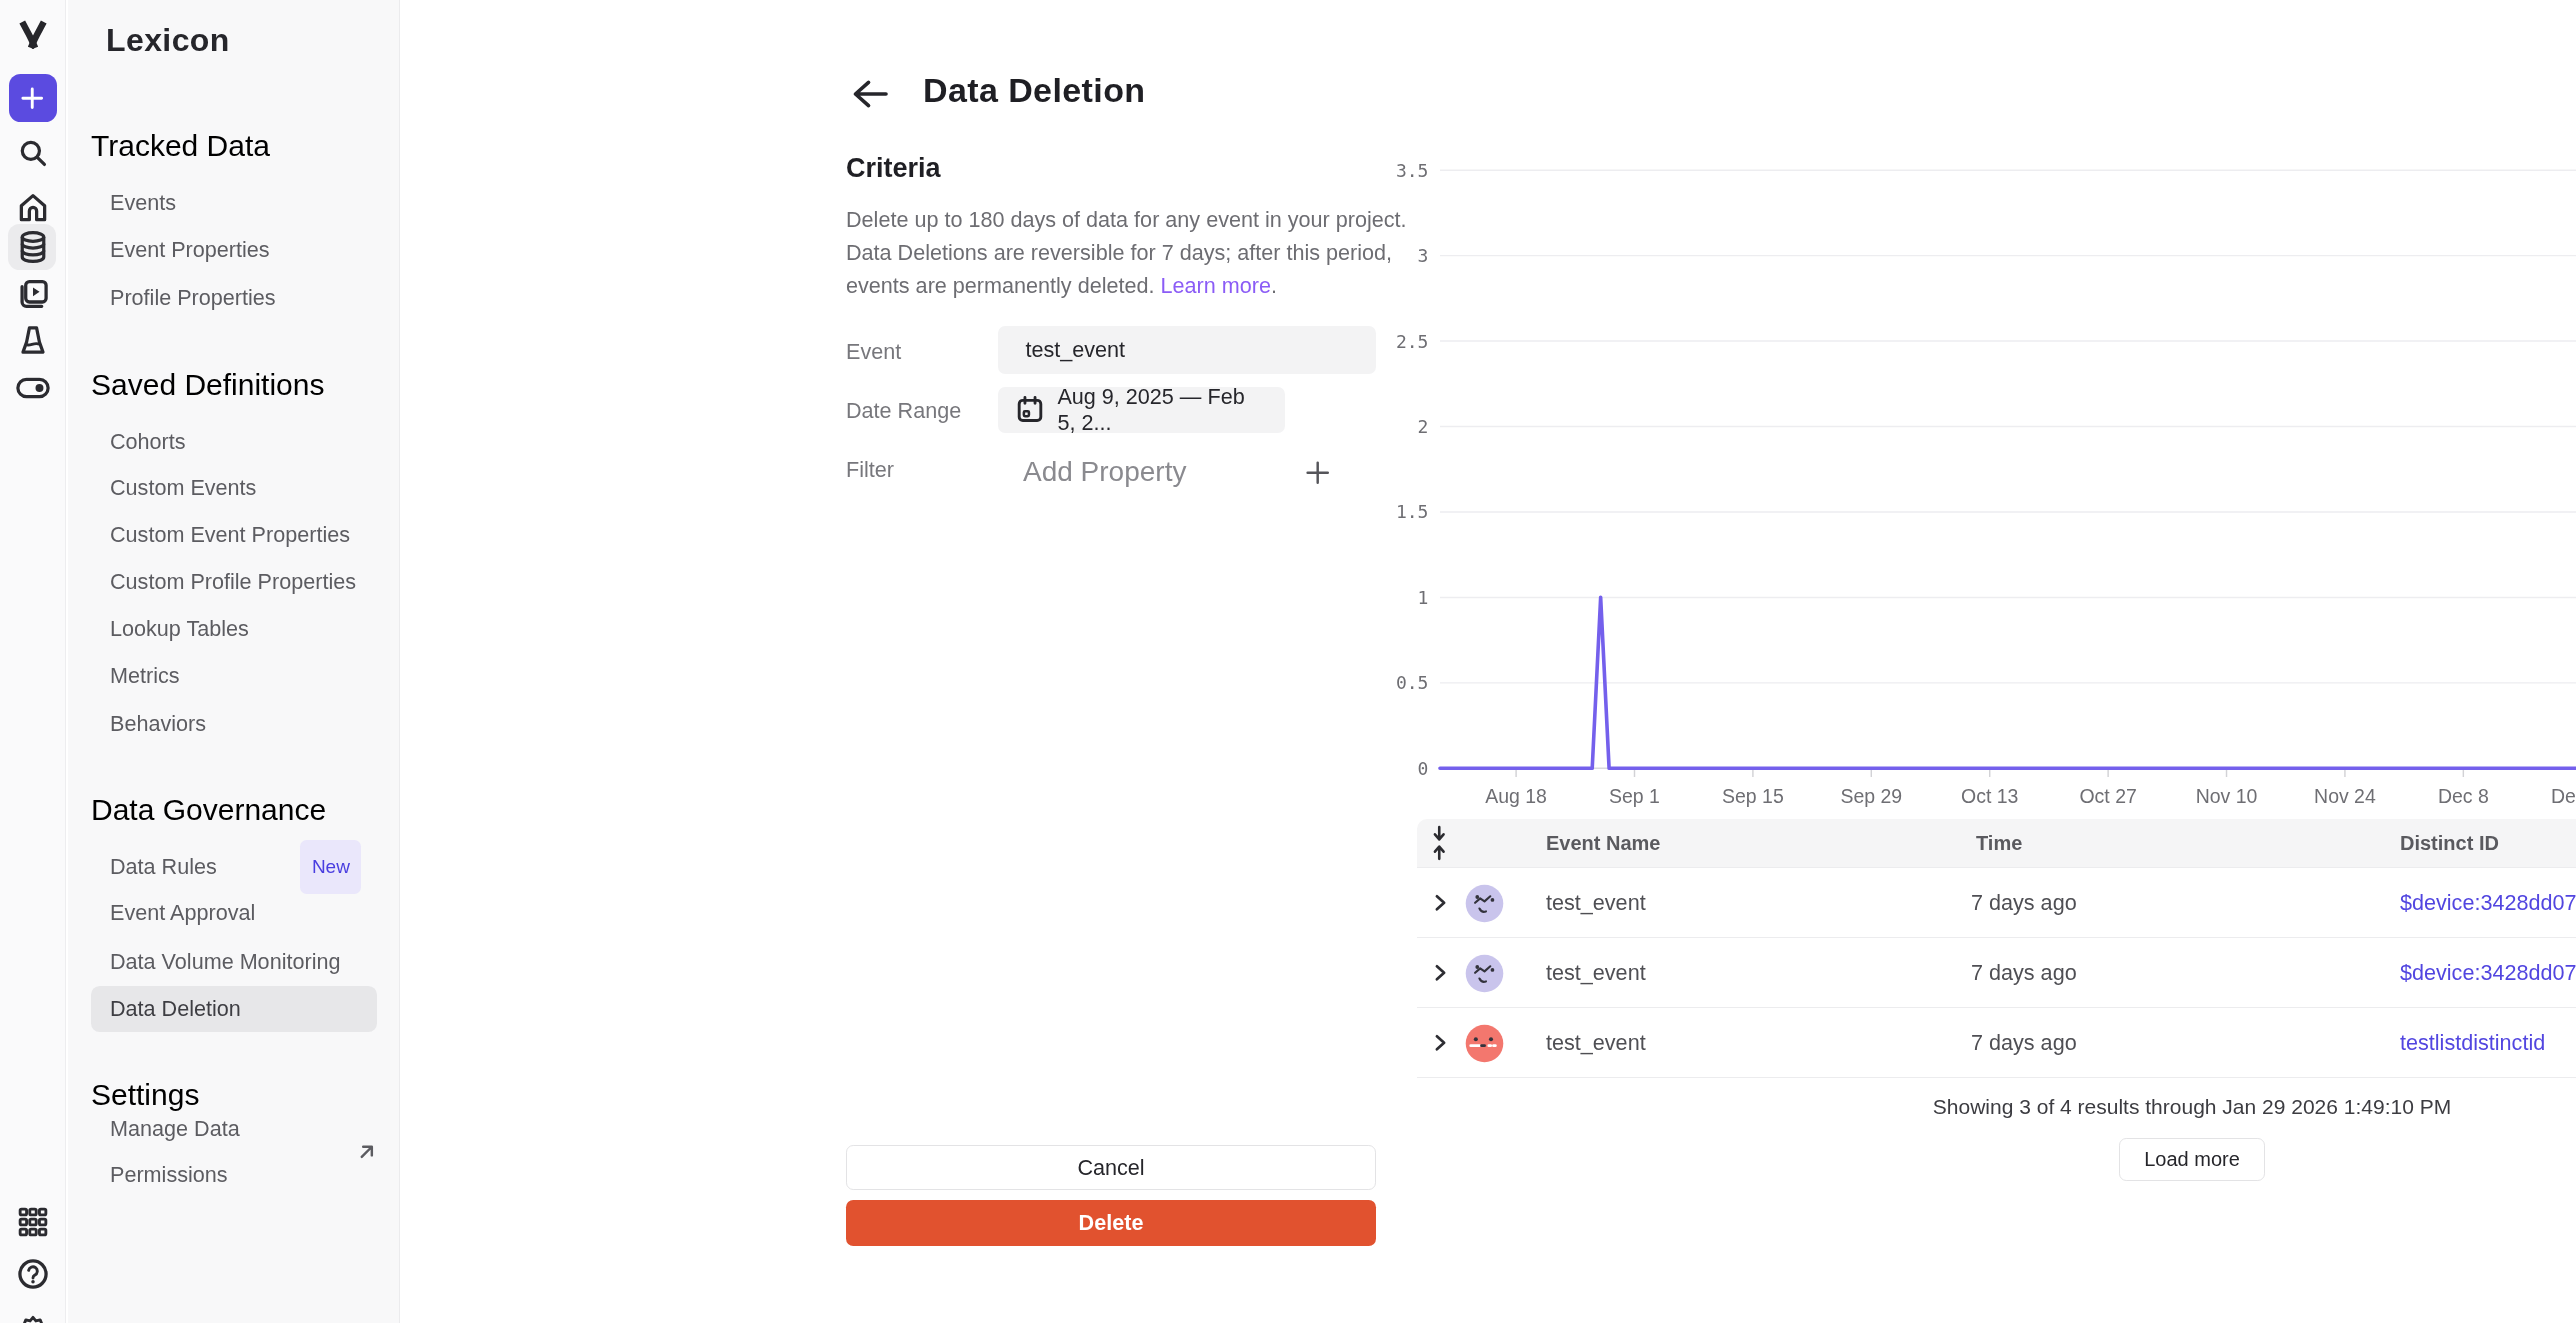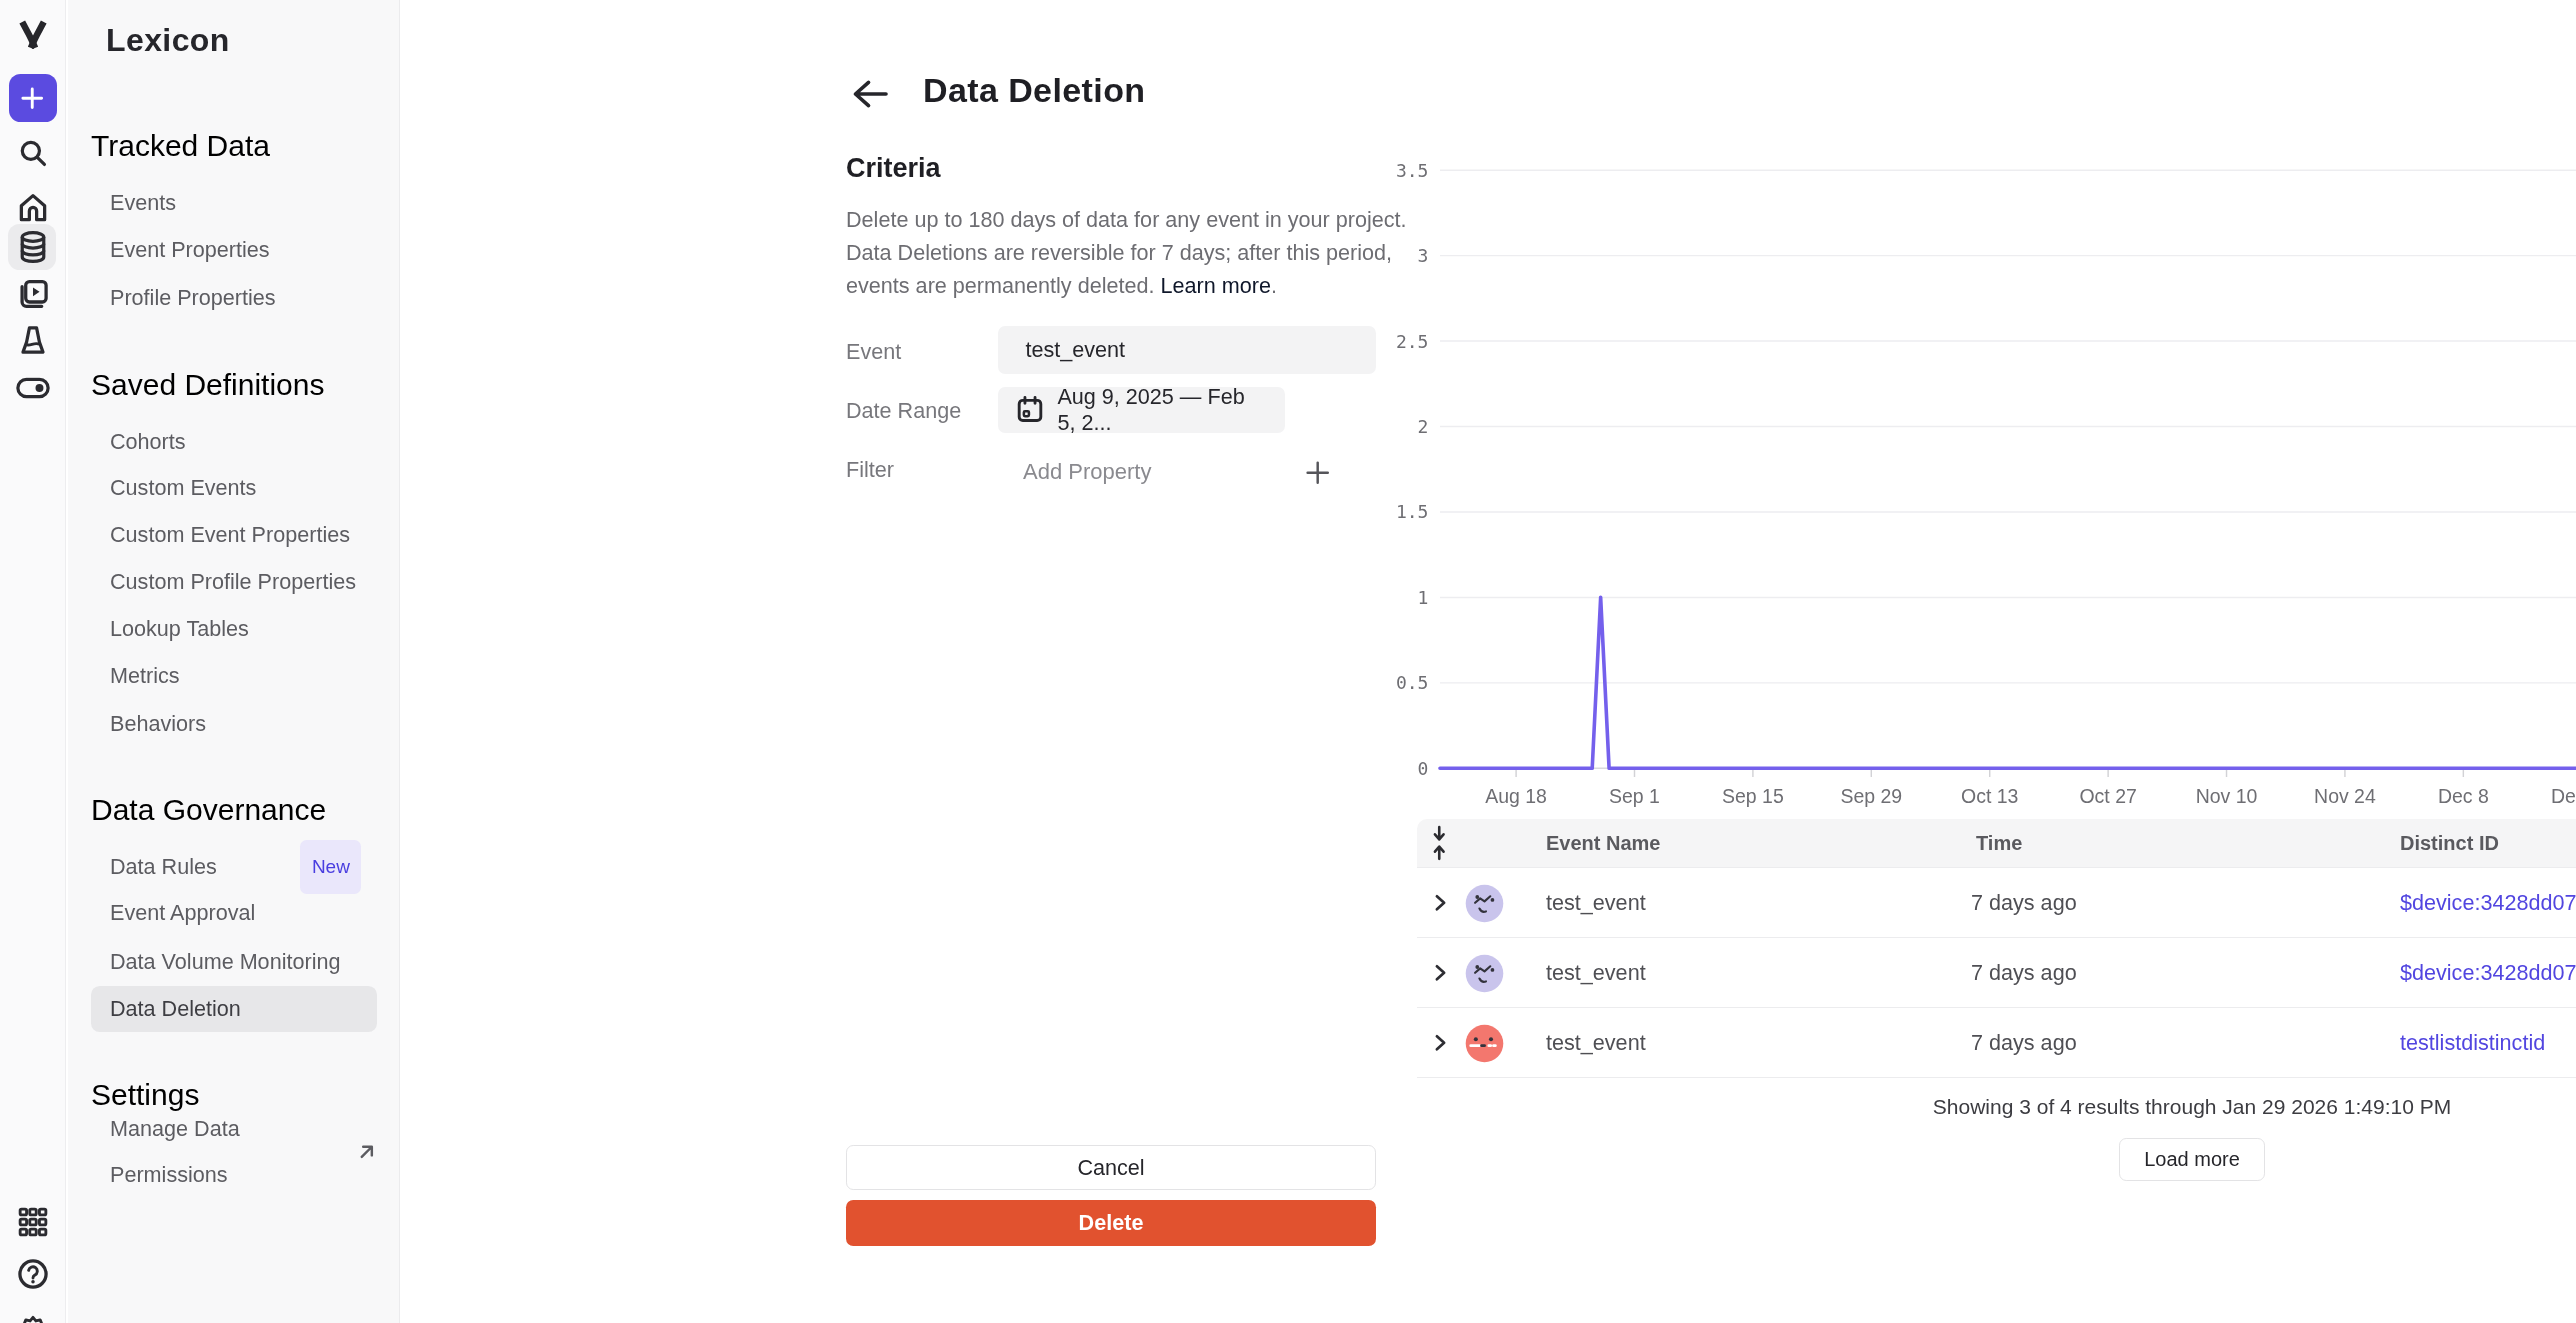--- a/index.html
+++ b/index.html
@@ -34,30 +34,30 @@
   
   #main { position:absolute; left:401px; top:0; width:2175px; height:1323px; background:#fff; }
   #back-btn { position:absolute; left:446px; top:71px; width:45px; height:45px;
     display:flex; align-items:center; justify-content:center; cursor:pointer; }
   #page-title { position:absolute; left:522px; top:71px; font-size:34px; font-weight:700;
     color:#1f1f24; letter-spacing:0.4px; }
   #criteria-heading { position:absolute; left:445px; top:153px; font-size:27px; font-weight:700;
     color:#1f1f24; }
   #criteria-desc { position:absolute; left:445px; top:203px; font-size:21.6px; line-height:33px;
     color:#6d6d72; }
-  #criteria-desc a { color:#0f172a; text-decoration:none; }
+  #criteria-desc a { color:#8b5cf6; text-decoration:none; }
 
   .field-label { position:absolute; left:445px; font-size:21.6px; color:#77777c; }
   #event-field { position:absolute; left:597px; top:326px; width:378px; height:48px;
     background:#f3f3f4; border-radius:7.2px; display:flex; align-items:center;
     padding:0 27.4px; font-size:21.6px; color:#26262b; }
   #date-btn { position:absolute; left:597px; top:387px; width:287px; height:46px;
     background:#f3f3f4; border-radius:7.2px; display:flex; align-items:center;
     padding:0 19px; font-size:21.6px; color:#26262b; gap:14.4px; cursor:pointer; }
-  #add-property { position:absolute; left:622px; top:456px; font-size:22px; color:#8a8a8f;
+  #add-property { position:absolute; left:622px; top:456px; font-size:28px; color:#8a8a8f;
     height:32px; line-height:32px; cursor:pointer; }
   #add-property-plus { position:absolute; left:899px; top:455px; width:35px; height:35px;
     display:flex; align-items:center; justify-content:center; cursor:pointer; }
 
   #cancel-btn { position:absolute; left:445px; top:1145px; width:530px; height:45px;
     background:#ffffff; border:1.4px solid #e3e3e5; border-radius:7.2px; font-size:21.6px;
     color:#26262b; display:flex; align-items:center; justify-content:center; cursor:pointer; }
   #delete-btn { position:absolute; left:445px; top:1200px; width:530px; height:46px;
     background:#e1522f; border:none; border-radius:7.2px; font-size:21.6px; font-weight:700;
     color:#ffffff; display:flex; align-items:center; justify-content:center; cursor:pointer; }

